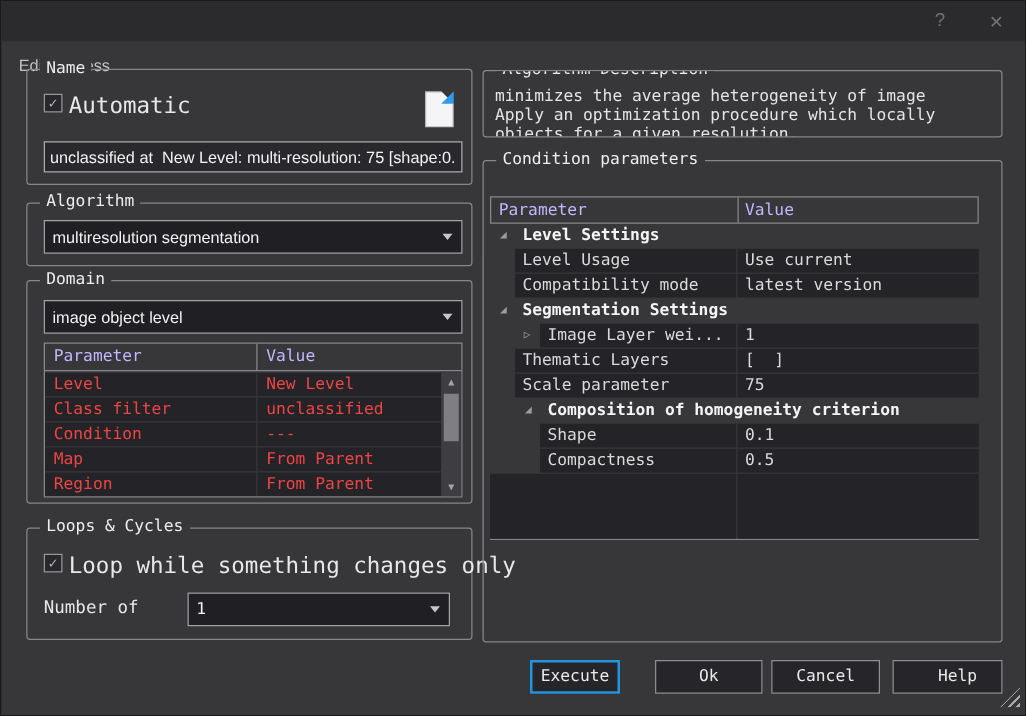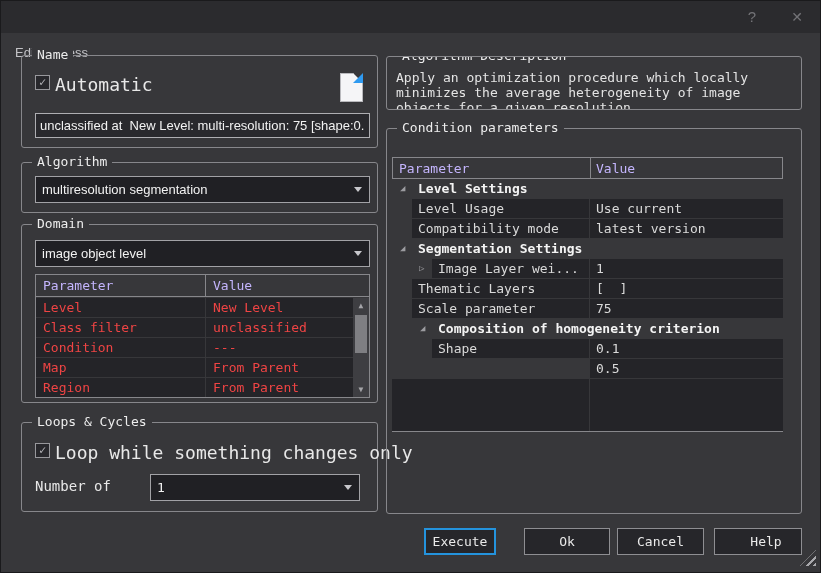--- a/index.html
+++ b/index.html
@@ -197,22 +197,22 @@
     <span class="numlabel">Number of</span>
     <div class="combo" style="left:128px; top:51px; width:210px;">
       <span class="combo-text mono">1</span>
       <span class="combo-arrow"></span>
     </div>
   </div>
 
   <div class="group g-desc">
     <span class="glabel">Algorithm Description</span>
     <div class="desc">
+      <div>minimizes the average heterogeneity of image</div>
       <div>Apply an optimization procedure which locally</div>
-      <div>minimizes the average heterogeneity of image</div>
       <div>objects for a given resolution.</div>
     </div>
   </div>
 
   <div class="group g-params">
     <span class="glabel">Condition parameters</span>
     <div class="ptable">
       <div class="phead">
         <span class="hcell" style="left:6px;">Parameter</span>
         <span class="hcell" style="left:203px;">Value</span>
@@ -260,20 +260,21 @@
           <span class="tri" style="left:28px;">◢</span>
           <span class="pglabel" style="left:46px;">Composition of homogeneity criterion</span>
         </div>
 
         <div class="prow">
           <span class="cname i2">Shape</span>
           <span class="cval">0.1</span>
         </div>
 
         <div class="prow">
+          <span class="cname i2">Compactness</span>
           <span class="cval">0.5</span>
         </div>
 
         <div class="prow pempty">
           <span class="cname i0"></span>
           <span class="cval"></span>
         </div>
 
       </div>
     </div>

